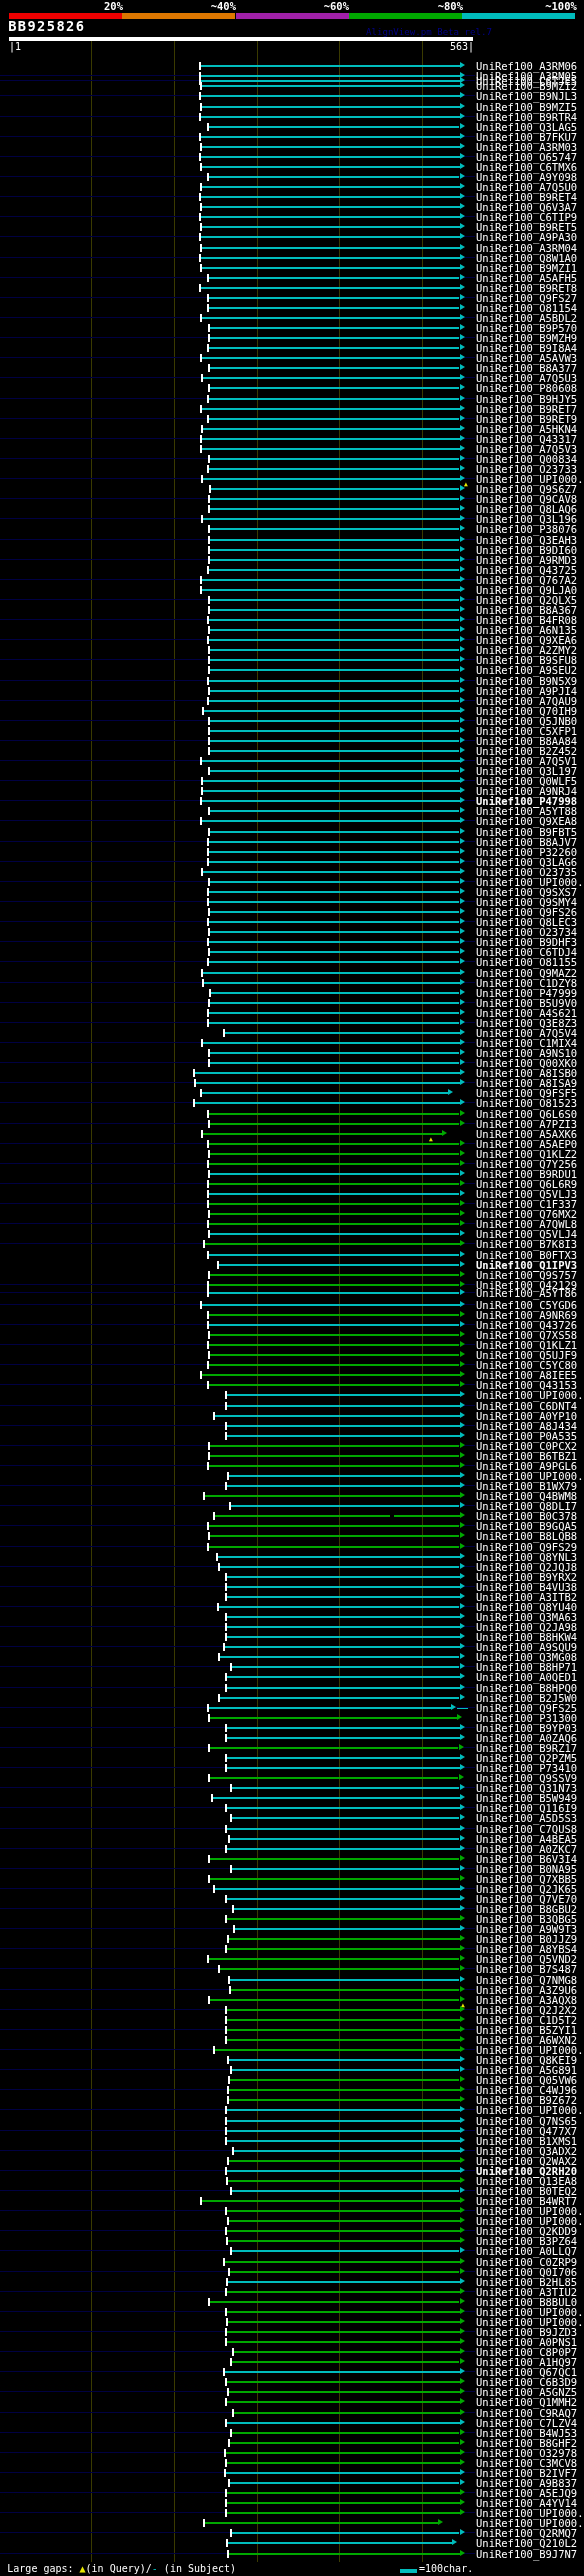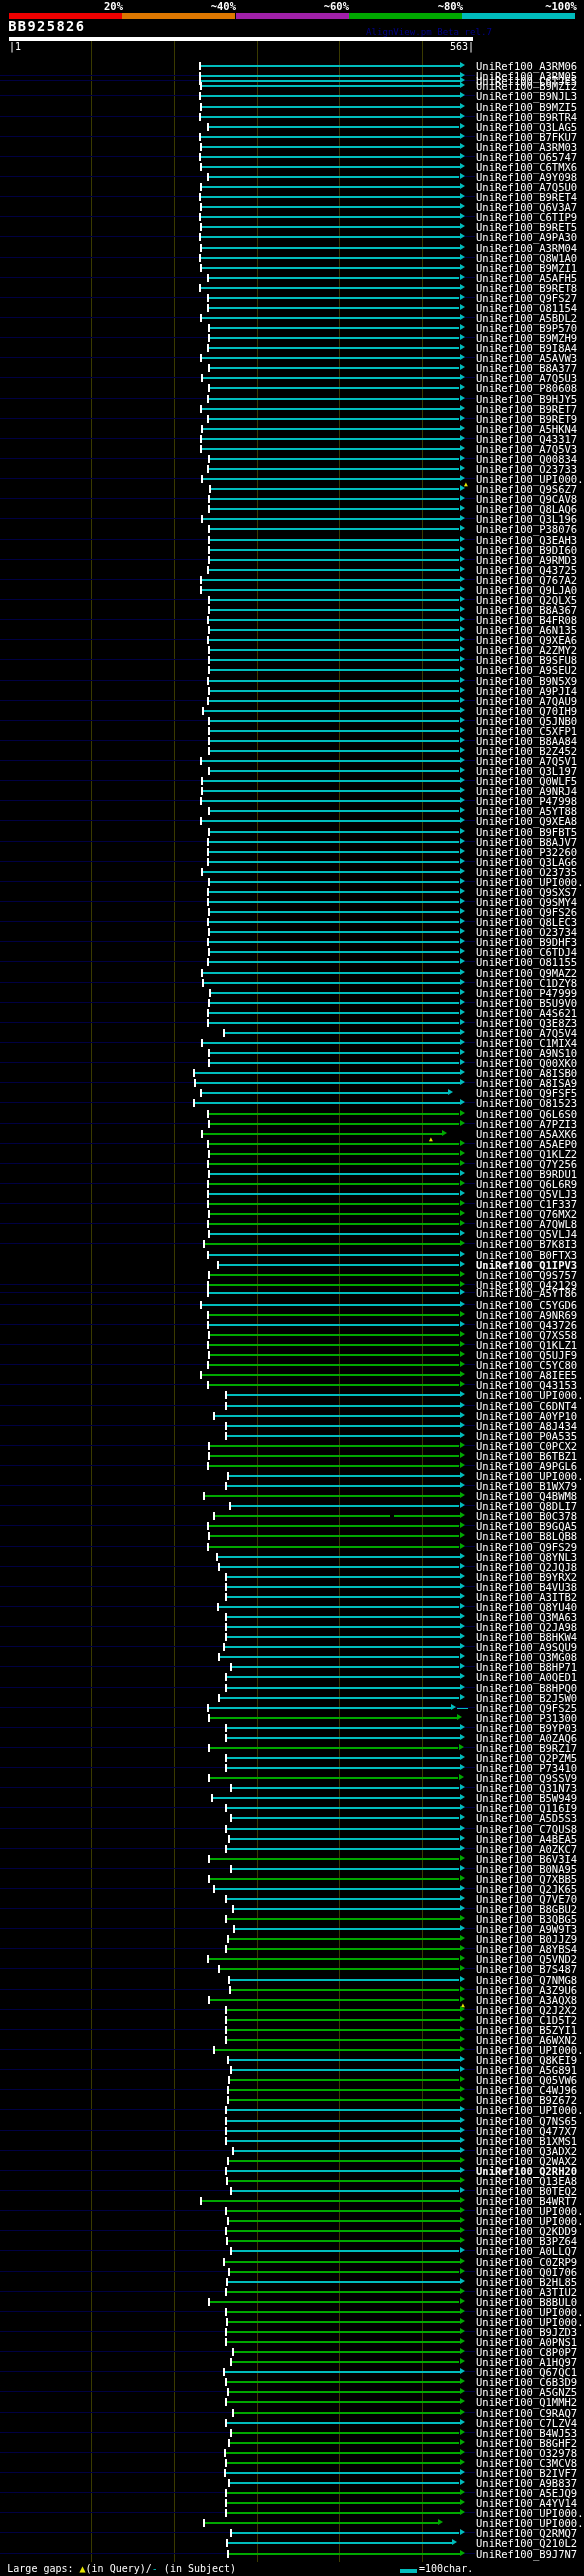--- a/index.html
+++ b/index.html
@@ -536,21 +536,21 @@
         <div class="tick" style="left: 201px;"></div>
         <div class="arrow" style="left: 460px; border-left: 5.5px solid rgb(0, 188, 188);"></div>
         <div class="hitlabel">UniRef100_Q0WLF5</div>
       </div>
       <div class="row" style="top: 786px;">
         <div class="bar" style="left: 202px; width: 258px; background: rgb(0, 188, 188);"></div>
         <div class="tick" style="left: 201px;"></div>
         <div class="arrow" style="left: 460px; border-left: 5.5px solid rgb(0, 188, 188);"></div>
         <div class="hitlabel">UniRef100_A9NRJ4</div>
       </div>
-      <div class="row" style="top: 796px;">
+      <div class="row" style="top: 796px; font-weight: bold;">
         <div class="guide"></div>
         <div class="bar" style="left: 201px; width: 259px; background: rgb(0, 188, 188);"></div>
         <div class="tick" style="left: 200px;"></div>
         <div class="arrow" style="left: 460px; border-left: 5.5px solid rgb(0, 188, 188);"></div>
         <div class="hitlabel">UniRef100_P47998</div>
       </div>
       <div class="row" style="top: 806px;">
         <div class="bar" style="left: 209px; width: 250px; background: rgb(0, 188, 188);"></div>
         <div class="tick" style="left: 208px;"></div>
         <div class="arrow" style="left: 460px; border-left: 5.5px solid rgb(0, 188, 188);"></div>

